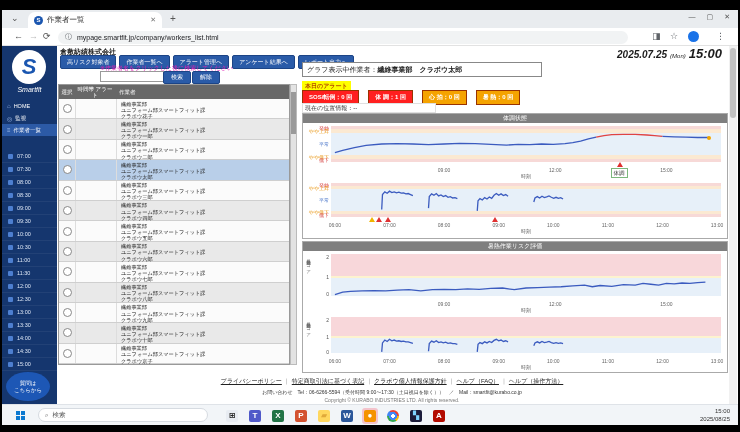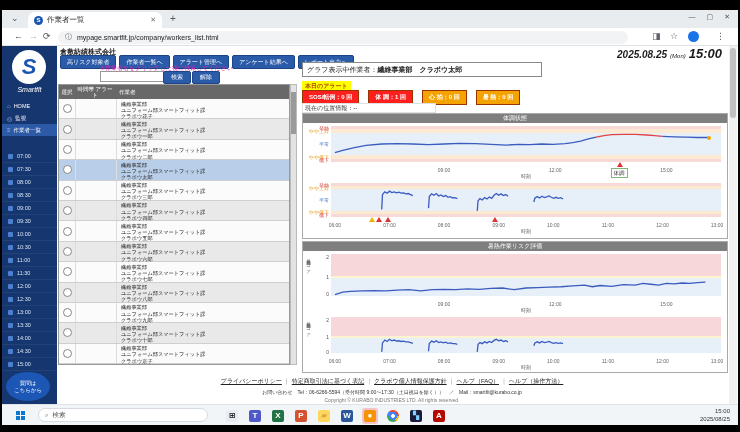--- a/index.html
+++ b/index.html
@@ -243,21 +243,21 @@
 
 <div id="company-name" class="abs">倉敷紡績株式会社</div>
 <div id="nav-buttons" class="abs">
     <div class="navbtn">高リスク対象者</div>
     <div class="navbtn">作業者一覧へ</div>
     <div class="navbtn">アラート管理へ</div>
     <div class="navbtn">アンケート結果へ</div>
     <div class="navbtn">レポート出力へ</div>
   </div>
 <div id="datetime" class="abs">
-  <span id="dt-date">2025.08.25</span>
+  <span id="dt-date">2025.07.25</span>
   <span id="dt-dow">(Mon)</span>
   <span id="dt-time">15:00</span>
 </div>
 <div id="note-text" class="abs">※作業者名をクリックした後に検索してください</div>
 <input id="search-input" class="abs" style="">
 <div id="search-btn" class="abs srchbtn">検索</div>
 <div id="clear-btn" class="abs srchbtn">解除</div>
 
 <div id="worker-table" class="abs">
   <div id="thead">

